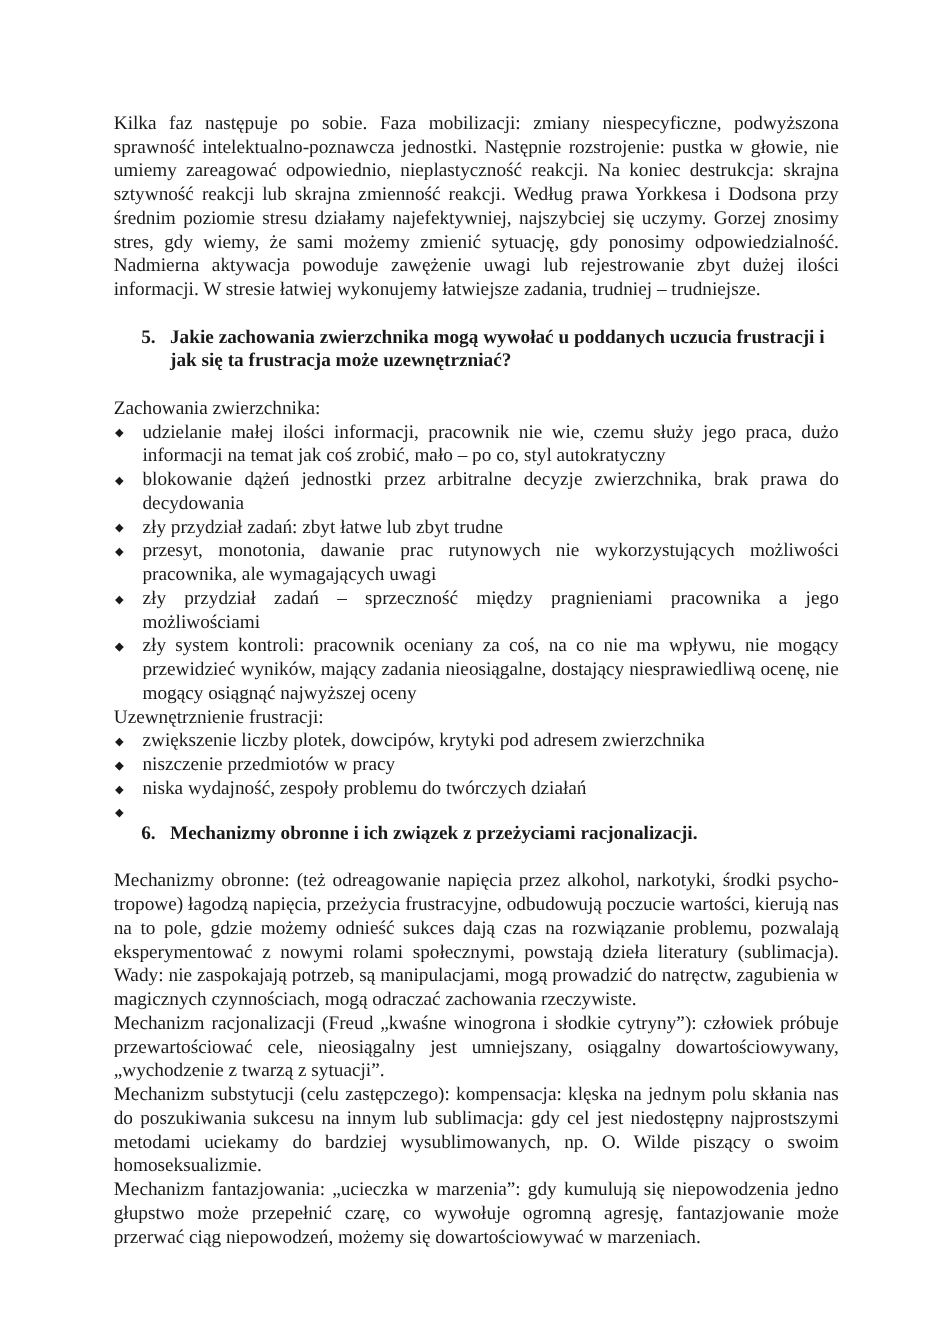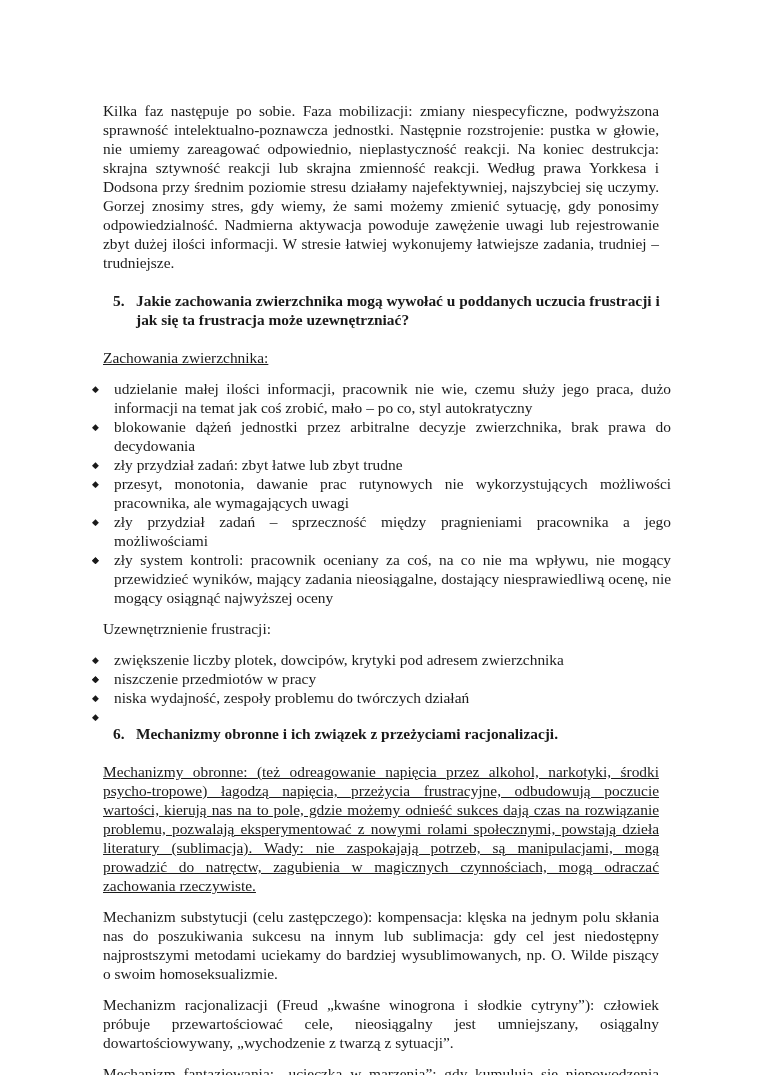--- a/index.html
+++ b/index.html
@@ -17,37 +17,37 @@
     }
     .page {
       position: absolute;
       left: 91px;
       top: 89px;
       width: 580px;
       font-size: 15.4px;
       line-height: 19px;
     }
     p {
-      margin: 12px;
+      margin: 0;
       text-align: justify;
     }
     .heading {
       position: relative;
       font-weight: bold;
       margin: 17px 0 0 0;
       padding-left: 45px;
       padding-right: 8px;
       text-align: left;
     }
     .heading .num {
       position: absolute;
       left: 22px;
       top: 0;
     }
-    .gap-after-heading { margin-top: 19px; text-decoration: underline; }
+    .gap-after-heading { margin-top: 19px; }
     ul.bullets {
       list-style: none;
       margin: 0;
       padding: 0;
     }
     ul.bullets li {
       position: relative;
       padding-left: 23px;
       text-align: justify;
     }
@@ -91,17 +91,17 @@
     <li><span class="bullet">◆</span><span>niska wydajność, zespoły problemu do twórczych działań</span></li>
     <li><span class="bullet">◆</span></li>
   </ul>
 
   <div class="heading" style="margin-top:17px;">
     <span class="num">6.</span>
     <span>Mechanizmy obronne i ich związek z przeżyciami racjonalizacji.</span>
   </div>
 
   <p class="gap-after-heading">Mechanizmy obronne: (też odreagowanie napięcia przez alkohol, narkotyki, środki psycho-tropowe) łagodzą napięcia, przeżycia frustracyjne, odbudowują poczucie wartości, kierują nas na to pole, gdzie możemy odnieść sukces dają czas na rozwiązanie problemu, pozwalają eksperymentować z nowymi rolami społecznymi, powstają dzieła literatury (sublimacja). Wady: nie zaspokajają potrzeb, są manipulacjami, mogą prowadzić do natręctw, zagubienia w magicznych czynnościach, mogą odraczać zachowania rzeczywiste.</p>
+  <p>Mechanizm racjonalizacji (Freud „kwaśne winogrona i słodkie cytryny”): człowiek próbuje przewartościować cele, nieosiągalny jest umniejszany, osiągalny dowartościowywany, „wychodzenie z twarzą z sytuacji”.</p>
   <p>Mechanizm substytucji (celu zastępczego): kompensacja: klęska na jednym polu skłania nas do poszukiwania sukcesu na innym lub sublimacja: gdy cel jest niedostępny najprostszymi metodami uciekamy do bardziej wysublimowanych, np. O. Wilde piszący o swoim homoseksualizmie.</p>
-  <p>Mechanizm racjonalizacji (Freud „kwaśne winogrona i słodkie cytryny”): człowiek próbuje przewartościować cele, nieosiągalny jest umniejszany, osiągalny dowartościowywany, „wychodzenie z twarzą z sytuacji”.</p>
   <p>Mechanizm fantazjowania: „ucieczka w marzenia”: gdy kumulują się niepowodzenia jedno głupstwo może przepełnić czarę, co wywołuje ogromną agresję, fantazjowanie może przerwać ciąg niepowodzeń, możemy się dowartościowywać w marzeniach.</p>
 
 </div>
 
 </body></html>

